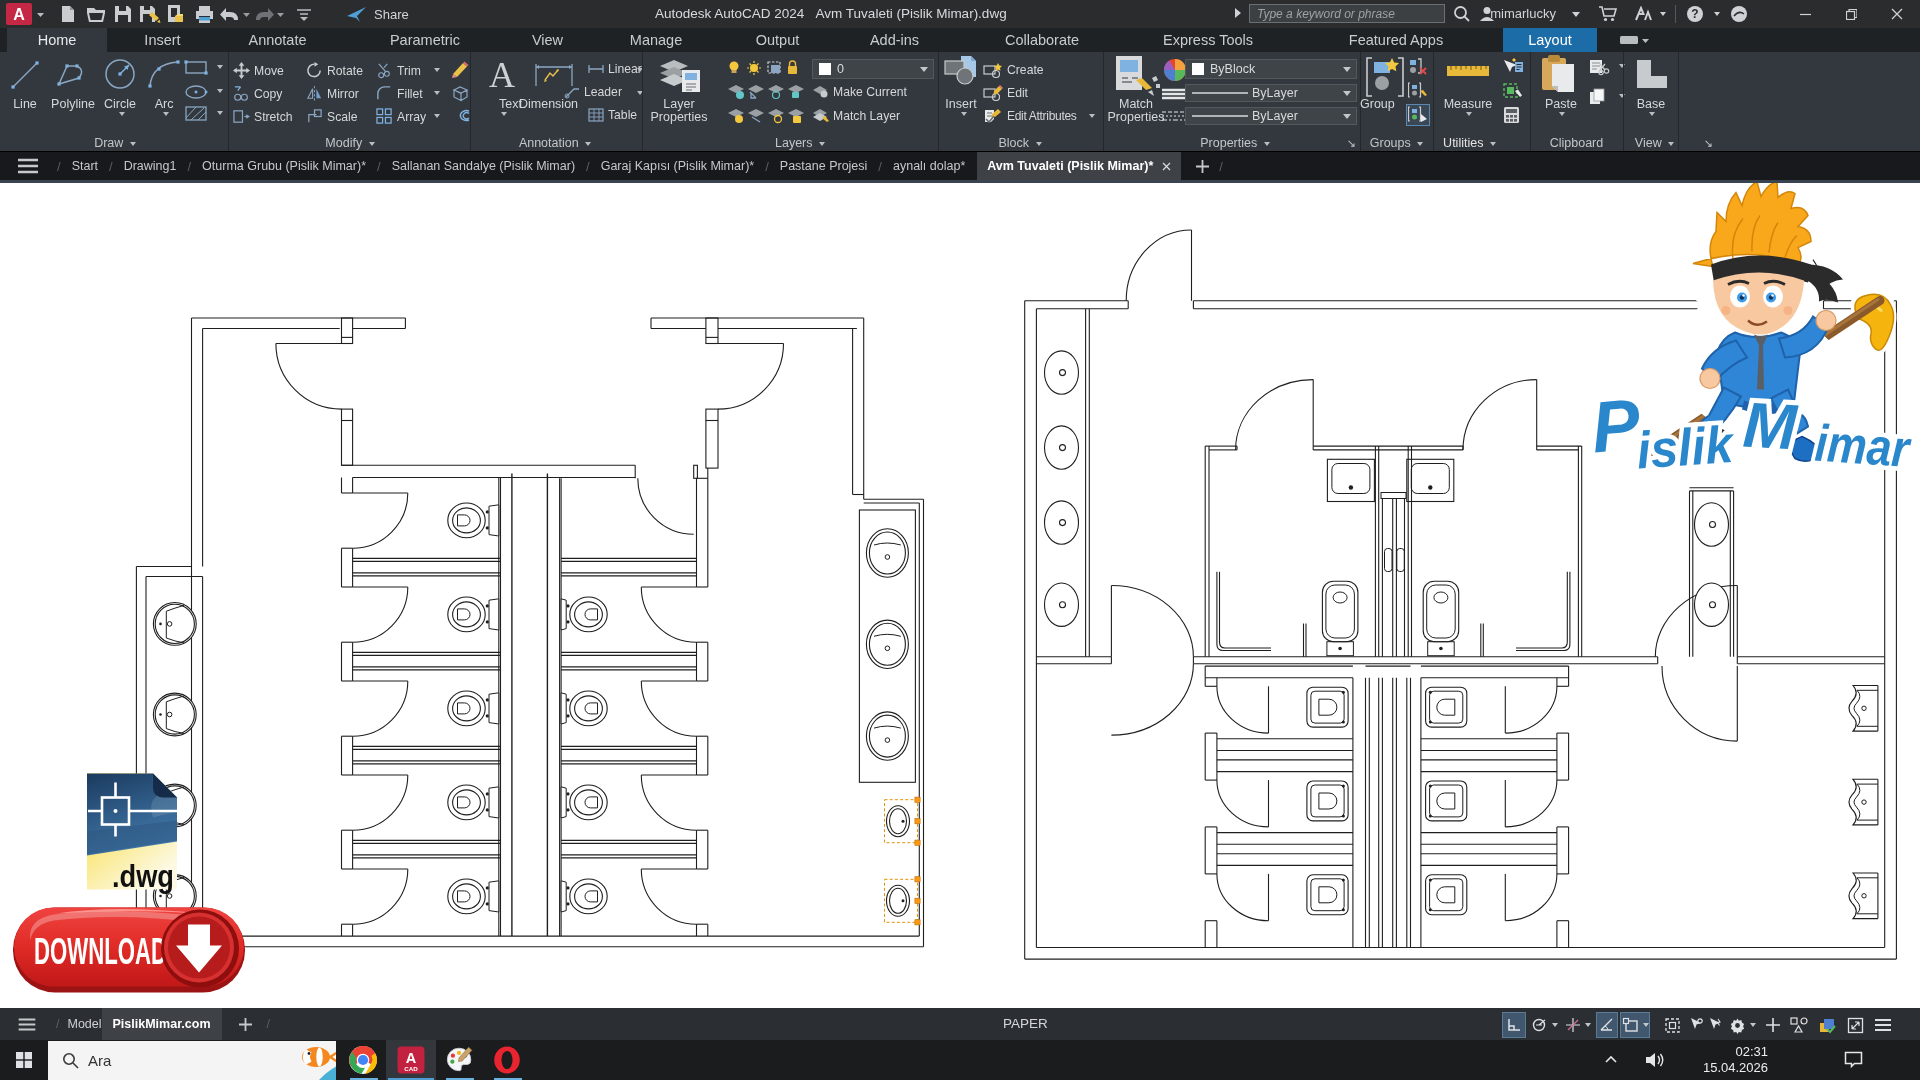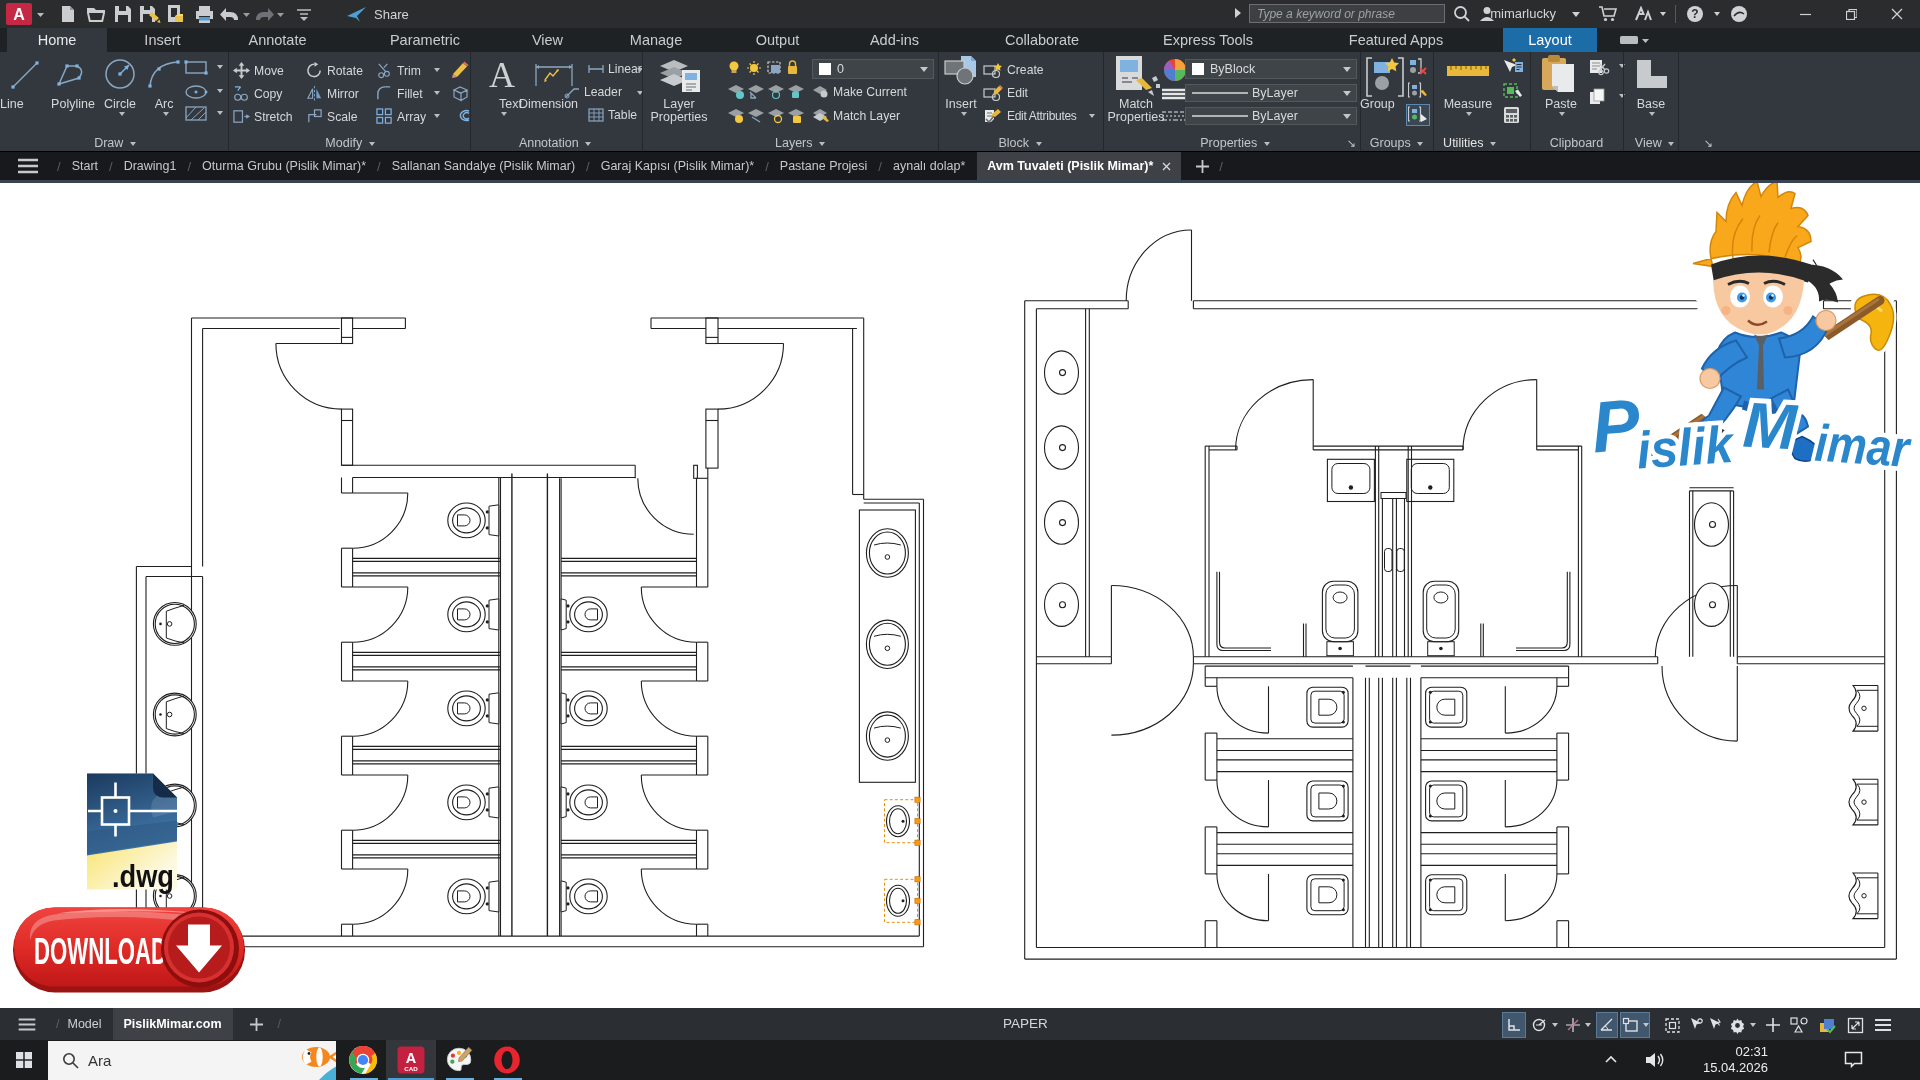--- a/index.html
+++ b/index.html
@@ -31,20 +31,21 @@
 #modelbar{position:absolute;left:0;top:1008px;width:1920px;height:32px;background:#2b2f33;color:#ced1d3;font-size:12.5px}
 
 #taskbar{position:absolute;left:0;top:1040px;width:1920px;height:40px;background:#1b1c1e}
 .tbicon{position:absolute;top:0;height:40px;display:flex;align-items:center;justify-content:center}
 .underline{position:absolute;bottom:0;height:2.5px;background:#6cb2e0}
 svg{display:block}
 </style></head><body>
 <div id="app">
 
 <div id="titlebar">
+ <div class="abs" style="left:655px;top:0;height:28px;line-height:28px;color:#d8dadc;font-size:13.5px">Autodesk AutoCAD 2024&nbsp;&nbsp;&nbsp;Avm Tuvaleti (Pislik Mimar).dwg</div>
  <div class="qat">
   <svg width="340" height="28" viewBox="0 0 340 28">
     <rect x="6" y="3" width="26" height="22" rx="2" fill="#c42845"></rect>
     <text x="19" y="20" font-size="16" font-weight="bold" fill="#fff" text-anchor="middle" font-family="Liberation Sans">A</text>
     <path d="M37 13 l3.5 4 3.5,-4 z" fill="#b9bdc0"></path>
     <g fill="#c9cdd0">
       <path d="M62 6 l8 0 4 4 0 12 -12 0 z"></path>
             <path d="M70 6 l4 4 h-4 z" fill="#8e9296"></path>
       <path d="M87 8 h7 l2 2 h9 v3 l-2 9 h-14 l-2,-9 z M89 13 h14 l-1.6 7 h-10.8 z" fill-rule="evenodd"></path>
       <path d="M115 6 h13 l3 3 v13 h-16 z M119 6 h7 v5 h-7 z M118 15 h10 v7 h-10 z" fill-rule="evenodd"></path>
@@ -139,21 +140,21 @@
         </svg>
       </div>
 </div>
 
 <div id="ribbon">
 <svg class="abs" style="left:8px;top:6px" width="34" height="34" viewBox="0 0 34 34">
         <line x1="5" y1="29" x2="29" y2="5" stroke="#8aa6c2" stroke-width="1.5"></line>
         <rect x="3.4" y="27.4" width="3.2" height="3.2" fill="#7fb2e0"></rect>
         <rect x="27.4" y="3.4" width="3.2" height="3.2" fill="#7fb2e0"></rect>
       </svg>
-<div class="abs" style="left:0px;top:46px;width:50px;line-height:13px">Line</div>
+<div class="abs" style="left:0px;top:46px;width:50px;text-align:center;line-height:13px">Line</div>
 <svg class="abs" style="left:55px;top:6px" width="36" height="34" viewBox="0 0 36 34">
         <path d="M4 26 L12 8 L22 8 Q30 12 24 20 Z" fill="none" stroke="#8aa6c2" stroke-width="1.5"></path>
         <rect x="2.4" y="24.4" width="3.2" height="3.2" fill="#7fb2e0"></rect>
         <rect x="10.4" y="6.4" width="3.2" height="3.2" fill="#7fb2e0"></rect>
         <rect x="20.4" y="6.4" width="3.2" height="3.2" fill="#7fb2e0"></rect>
         <rect x="22.4" y="18.4" width="3.2" height="3.2" fill="#7fb2e0"></rect>
       </svg>
 <div class="abs" style="left:43px;top:46px;width:60px;text-align:center;line-height:13px">Polyline</div>
 <svg class="abs" style="left:102px;top:4px" width="36" height="36" viewBox="0 0 36 36">
         <circle cx="18" cy="18" r="14" fill="none" stroke="#8aa6c2" stroke-width="1.5"></circle>
@@ -1088,21 +1089,21 @@
 
 </svg>
 </div>
 
 <div id="modelbar">
  <div style="position:absolute;left:0;top:0;display:flex;align-items:center;height:32px">
   <svg width="22" height="15" viewBox="0 0 24 18" style="margin:0 10px 0 16px">
           <path d="M2 3 h20 M2 9 h20 M2 15 h20" stroke="#c6c9cb" stroke-width="2.6"></path>
         </svg>
   <span style="color:#5a5f64;margin:0 8px">/</span>
-  <span style="margin-right:11px">Model</span>
+  <span style="margin-right:0">Model</span>
   <span style="background:#3e4246;color:#fff;font-weight:bold;height:32px;display:flex;align-items:center;padding:0 11px;font-size:12.5px">PislikMimar.com</span>
   <svg width="15" height="15" viewBox="0 0 15 15" style="margin-left:16px">
           <path d="M7.5 1 V14 M1 7.5 H14" stroke="#c6c9cb" stroke-width="1.8"></path>
         </svg>
   <span style="color:#5a5f64;margin:0 14px">/</span>
  </div>
  <div style="position:absolute;left:1003px;top:0;height:32px;line-height:32px;font-size:13.5px;color:#d4d7d9">PAPER</div>
 </div>
 <div class="abs" style="left:1502px;top:1012px;width:24px;height:26px;background:#41576e;border:1px solid #5a7a96;display:flex;align-items:center;justify-content:center">
       <svg width="16" height="16" viewBox="0 0 16 16">

